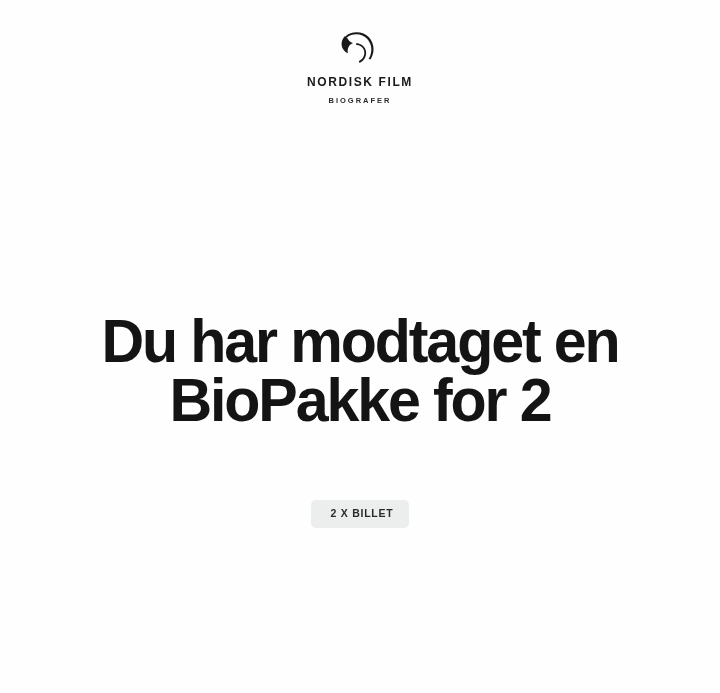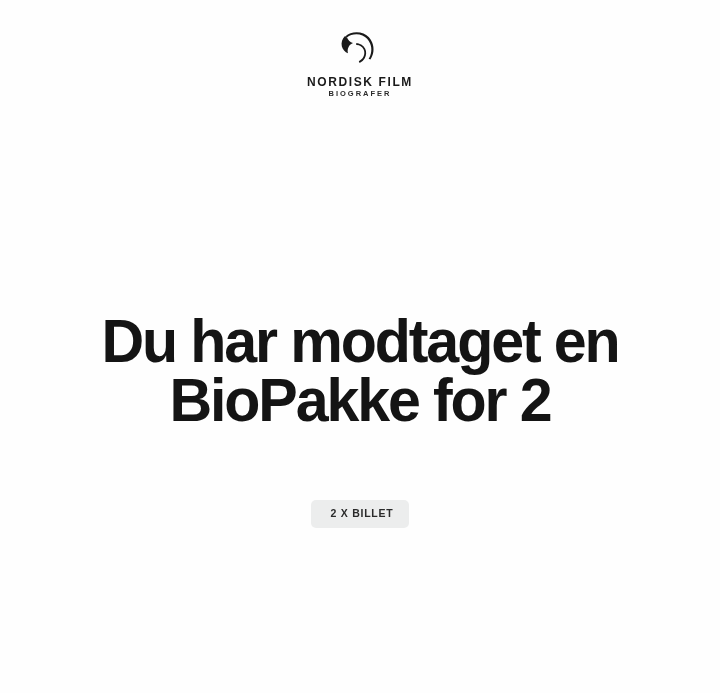--- a/index.html
+++ b/index.html
@@ -41,21 +41,21 @@
   .brand-name {
     margin-top: 6px;
     font-size: 12px;
     font-weight: 700;
     letter-spacing: 1.6px;
     color: #1a1a1a;
     text-align: center;
     line-height: 1.1;
   }
   .brand-sub {
-    margin-top: 1px;
+    margin-top: 8px;
     font-size: 7.5px;
     font-weight: 700;
     letter-spacing: 2.0px;
     color: #2b2b2b;
     text-align: center;
     line-height: 1.1;
   }
 
   
   .headline-wrap {

